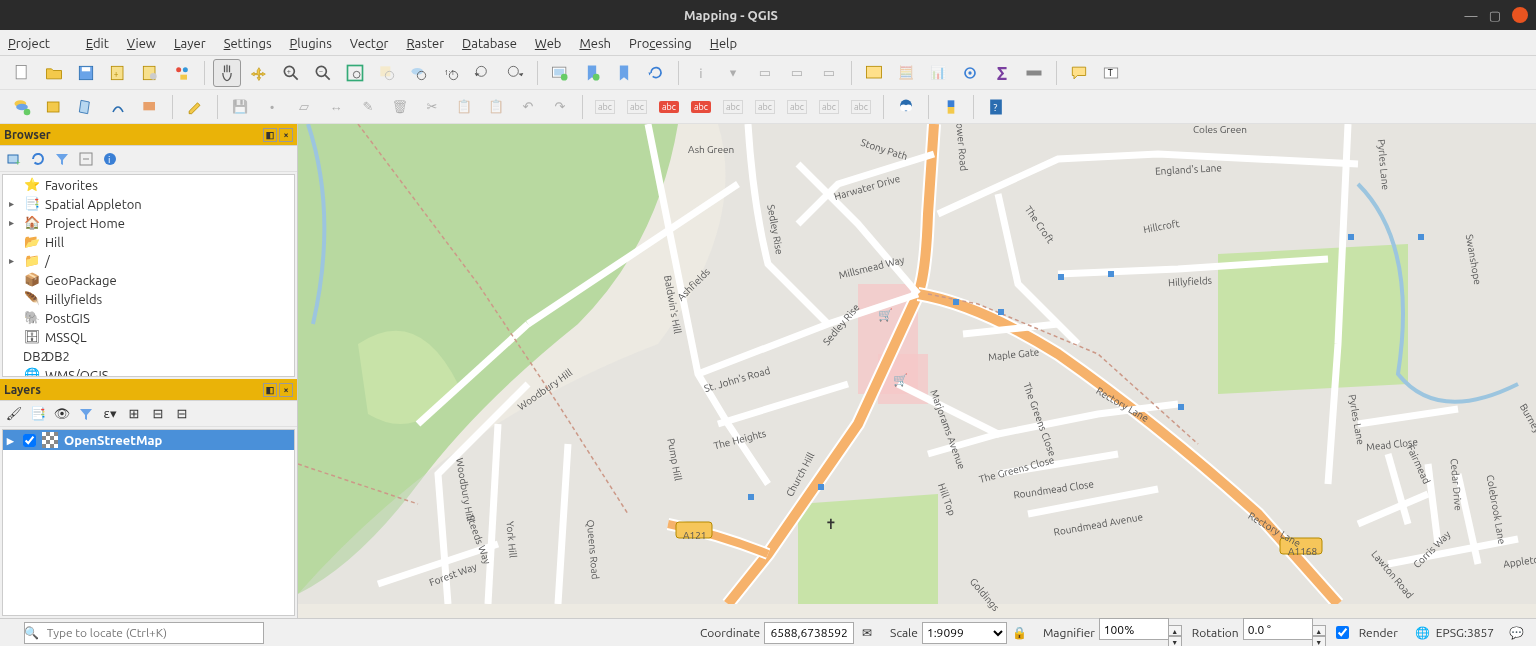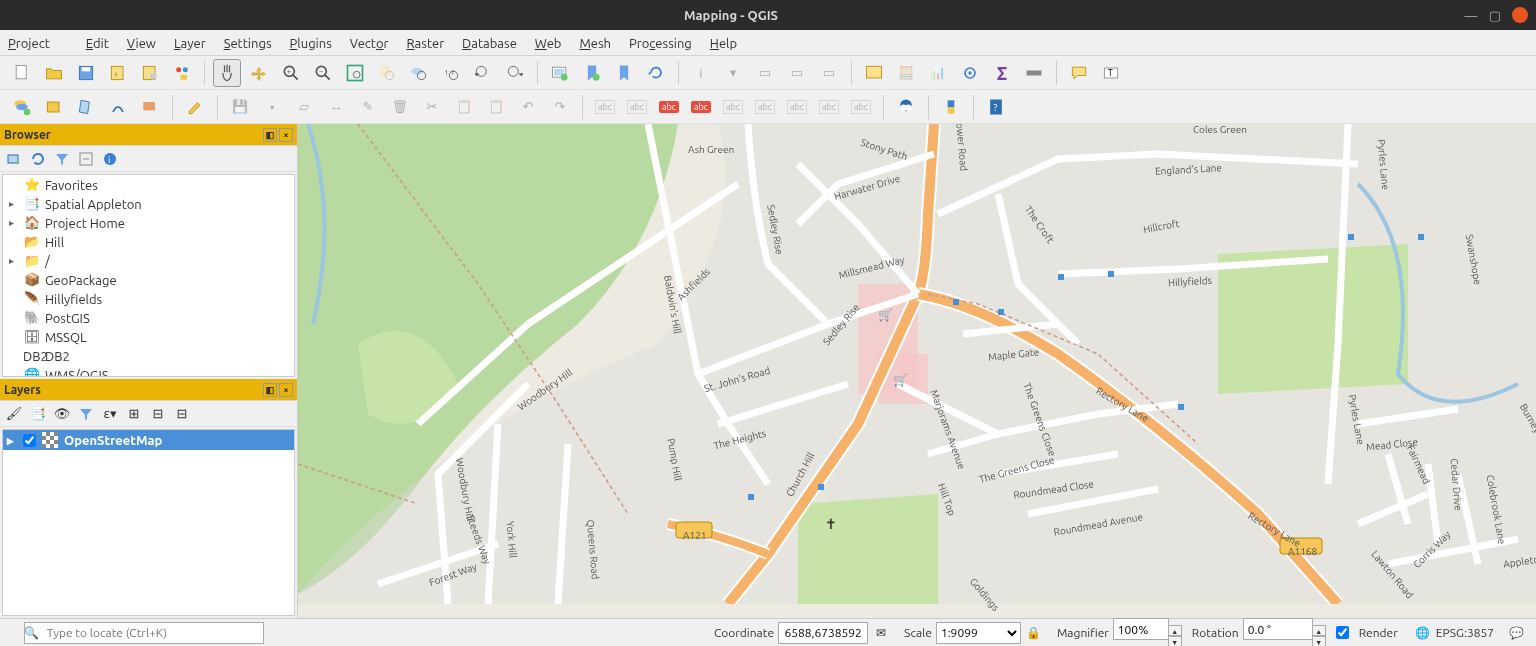--- a/index.html
+++ b/index.html
@@ -607,21 +607,21 @@
     <input type="text" style="width: 240px; padding-left: 22px;" placeholder="Type to locate (Ctrl+K)">
   </div>
   <div class="spacer"></div>
   <label>Coordinate</label>
   <input type="text" style="width: 90px; text-align: center;" value="6588,6738592">
   <div class="sbtn">✉</div>
   <label>Scale</label>
   <select style="width:85px"><option>1:9099</option></select>
   <div class="sbtn">🔒</div>
   <label>Magnifier</label>
-  <span class="spin"><input type="text" style="width: 56px;" value="100%"><span class="spin-btns">
+  <span class="spin"><input type="text" style="width: 70px;" value="100%"><span class="spin-btns">
         <span>▲</span>
         <span>▼</span>
       </span></span>
   <label>Rotation</label>
   <span class="spin"><input type="text" style="width: 70px;" value="0.0 °"><span class="spin-btns">
         <span>▲</span>
         <span>▼</span>
       </span></span>
   <input type="checkbox" checked="" style="margin-left: 10px;">
   <label>Render</label>

